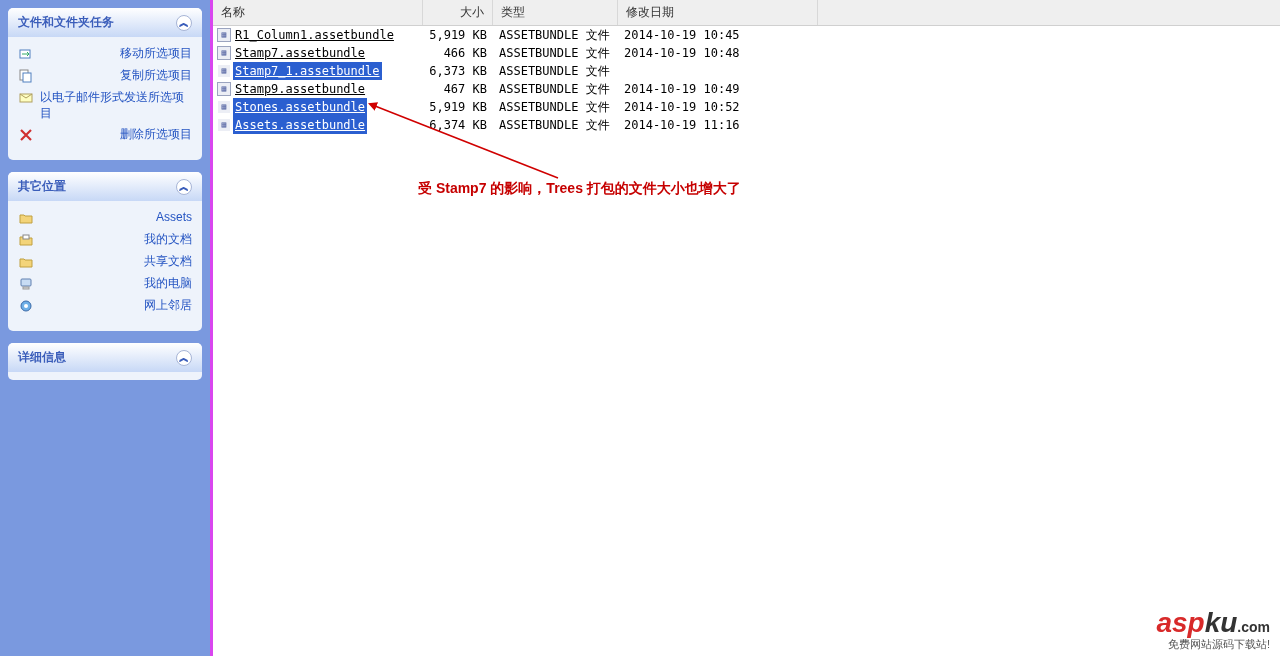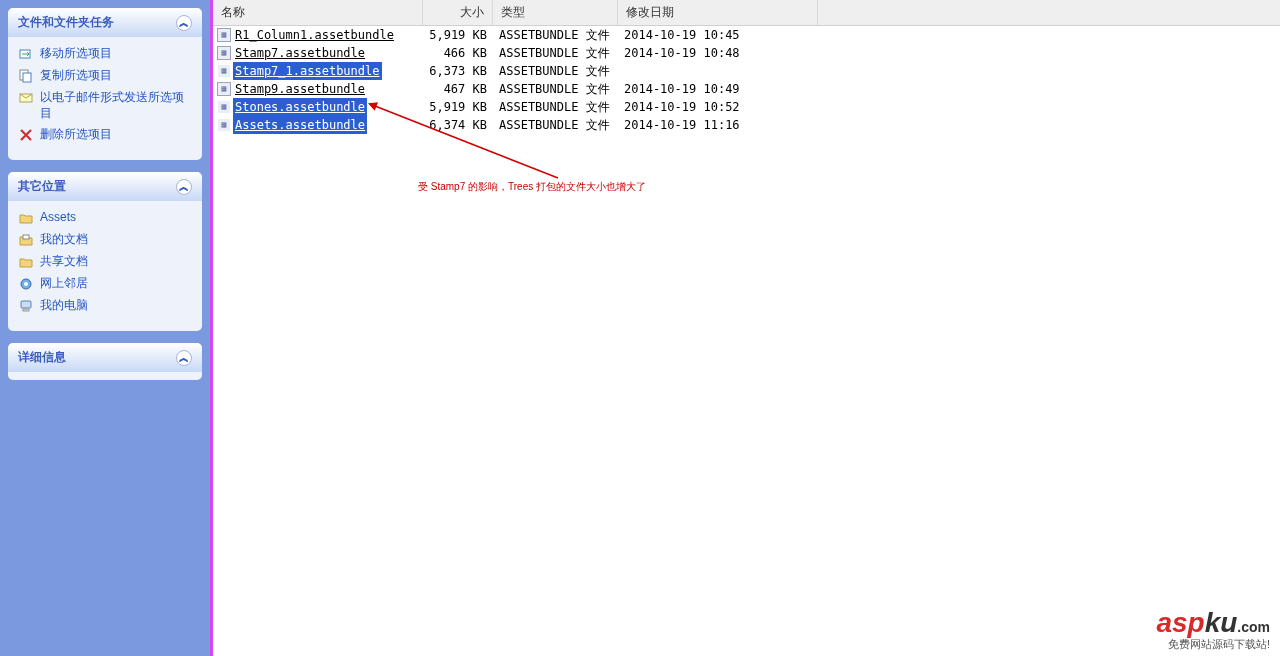--- a/index.html
+++ b/index.html
@@ -51,20 +51,21 @@
   cursor: pointer;
 }
 .panel-body { padding: 6px 10px; }
 .task-item {
   display: flex;
   align-items: flex-start;
   gap: 6px;
   padding: 3px 0;
   color: #2454c2;
   cursor: pointer;
+  justify-content: space-between;
 }
 .task-item .icon { width: 16px; height: 16px; flex-shrink: 0; display:flex; align-items:center; justify-content:center; }
 .task-item span.label { line-height: 1.3; }
 .details-line { color: #333; padding: 4px 0; }
 
 .main {
   flex: 1;
   background: #fff;
   position: relative;
   border-left: 3px solid #d946ef;
@@ -109,21 +110,22 @@
 .file-row.selected .file-icon { border-color:#fff; }
 .file-row .filename { padding: 0 2px; text-decoration: underline; }
 .file-row.selected .filename {
   background: #2b5fd0;
   color: #fff;
 }
 .annotation {
   position: absolute;
   color: #c60000;
   font-family: "SimSun", sans-serif;
-  font-size: 10px;
+  font-size: 14px;
+  font-weight: bold;
 }
 .arrow-svg {
   position: absolute;
   pointer-events: none;
 }
 .watermark {
   position: absolute;
   right: 10px;
   bottom: 4px;
   text-align: right;
@@ -219,34 +221,34 @@
         <span class="icon">
             <svg width="14" height="14">
               <path d="M1 4h4l1 1h7v7H1z" fill="#f3d47a" stroke="#c0a040"></path>
             </svg>
           </span>
         <span class="label">共享文档</span>
       </div>
       <div class="task-item">
         <span class="icon">
             <svg width="14" height="14">
+              <rect x="2" y="2" width="10" height="7" rx="1" fill="#c8dcf4" stroke="#6080b0"></rect>
+              <rect x="4" y="10" width="6" height="2" fill="#ddd" stroke="#999"></rect>
+            </svg>
+          </span>
+        <span class="label">我的电脑</span>
+      </div>
+      <div class="task-item">
+        <span class="icon">
+            <svg width="14" height="14">
               <circle cx="7" cy="7" r="5" fill="#6fb0e8" stroke="#3a6aa8"></circle>
               <circle cx="7" cy="7" r="2" fill="#fff"></circle>
             </svg>
           </span>
         <span class="label">网上邻居</span>
-      </div>
-      <div class="task-item">
-        <span class="icon">
-            <svg width="14" height="14">
-              <rect x="2" y="2" width="10" height="7" rx="1" fill="#c8dcf4" stroke="#6080b0"></rect>
-              <rect x="4" y="10" width="6" height="2" fill="#ddd" stroke="#999"></rect>
-            </svg>
-          </span>
-        <span class="label">我的电脑</span>
       </div>
     </div>
   </div>
 
   <div class="panel">
     <div class="panel-header">
       <span>详细信息</span>
       <span class="chevron">︽</span>
     </div>
   </div>

